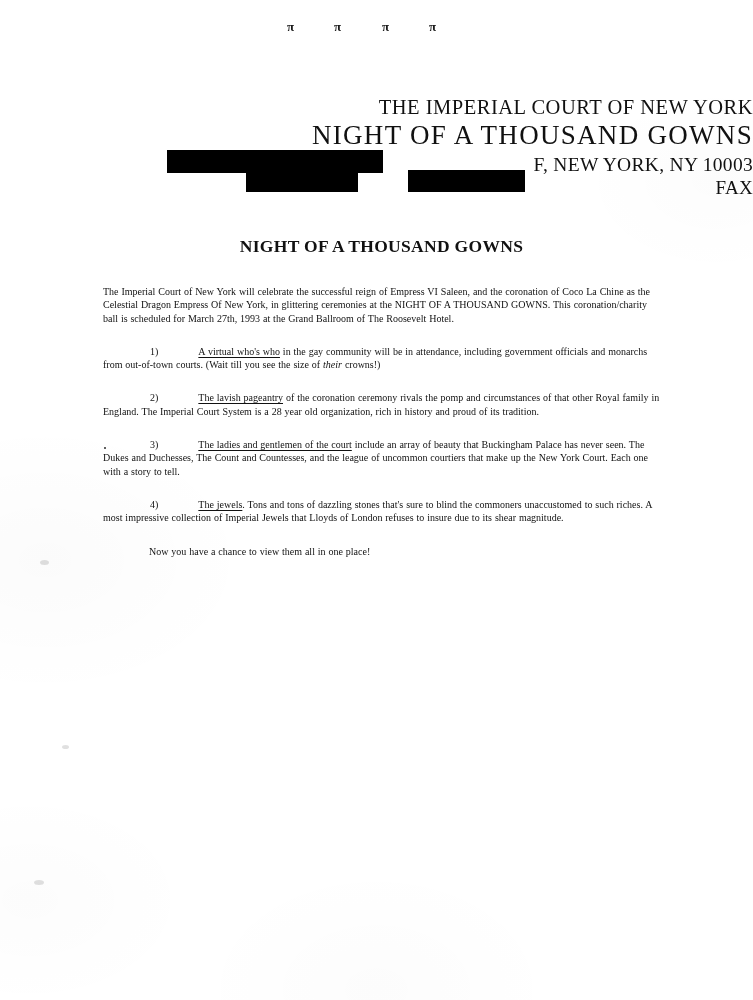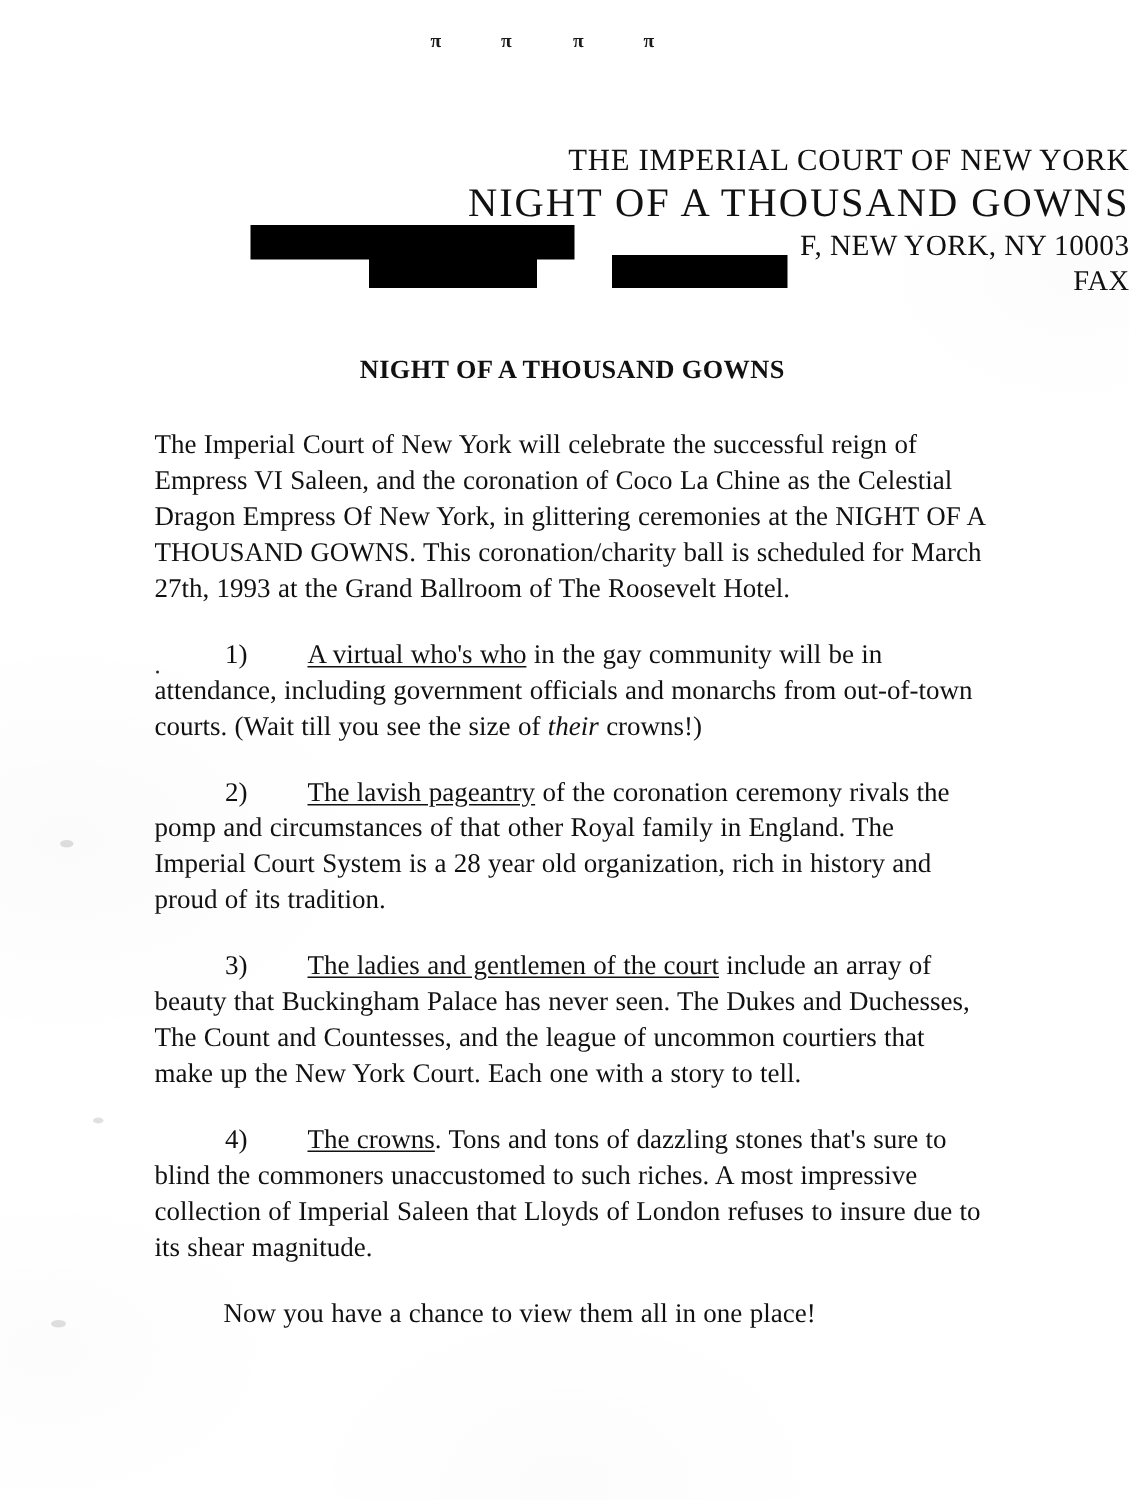--- a/index.html
+++ b/index.html
@@ -105,21 +105,21 @@
   }
   .section-title {
     font-size: 17.5px;
     font-weight: bold;
     text-align: center;
     letter-spacing: 0.3px;
     margin: 0 0 28px 0;
     line-height: 1.2;
   }
   p.para {
-    font-size: 18px;
+    font-size: 10px;
     line-height: 1.33;
     margin: 0 0 20px 0;
     text-align: left;
     word-spacing: 0.4px;
   }
   .indent {
     display: inline-block;
     width: 47px;
   }
   .indent-sm {
@@ -188,20 +188,20 @@
 
     <p class="para">The Imperial Court of New York will celebrate the successful reign of Empress VI Saleen, and the coronation of Coco La Chine as the Celestial Dragon Empress Of New York, in glittering ceremonies at the NIGHT OF A THOUSAND GOWNS.  This coronation/charity ball is scheduled for March 27th, 1993 at the Grand Ballroom of The Roosevelt Hotel.</p>
 
 
     <p class="para"><span class="indent"></span><span>1)</span><span class="numtab"></span><u class="lead">A virtual who's who</u><span> in the gay community will be in attendance, including government officials and monarchs from out-of-town courts. (Wait till you see the size of </span><i class="ital">their</i><span>  crowns!)</span></p>
 
     <p class="para"><span class="indent"></span><span>2)</span><span class="numtab"></span><u class="lead">The lavish pageantry</u><span> of the coronation ceremony rivals the pomp and circumstances of that other Royal family in England.  The Imperial Court System is a 28 year old organization, rich in history and proud of its tradition.</span></p>
 
     <p class="para"><span class="indent"></span><span>3)</span><span class="numtab"></span><u class="lead">The ladies  and gentlemen of the court</u><span> include an array of beauty that Buckingham Palace has never seen.  The Dukes and Duchesses, The Count and Countesses, and the league of uncommon courtiers that make up the New York Court.  Each one with a story to tell.</span></p>
 
-    <p class="para"><span class="indent"></span><span>4)</span><span class="numtab"></span><u class="lead">The crowns</u><span>. Tons and tons of dazzling stones that's sure to blind the commoners unaccustomed to such riches. A most impressive collection of Imperial Saleen that Lloyds of London refuses to insure due to its shear magnitude.</span></p>
+    <p class="para"><span class="indent"></span><span>4)</span><span class="numtab"></span><u class="lead">The jewels</u><span>. Tons and tons of dazzling stones that's sure to blind the commoners unaccustomed to such riches. A most impressive collection of Imperial Jewels that Lloyds of London refuses to insure due to its shear magnitude.</span></p>
 
     <p class="para"><span class="indent-sm"></span><span>Now you have a chance to view them all in one place!</span></p>
 
 
   </div>
 
 </div>
 
 </body></html>

